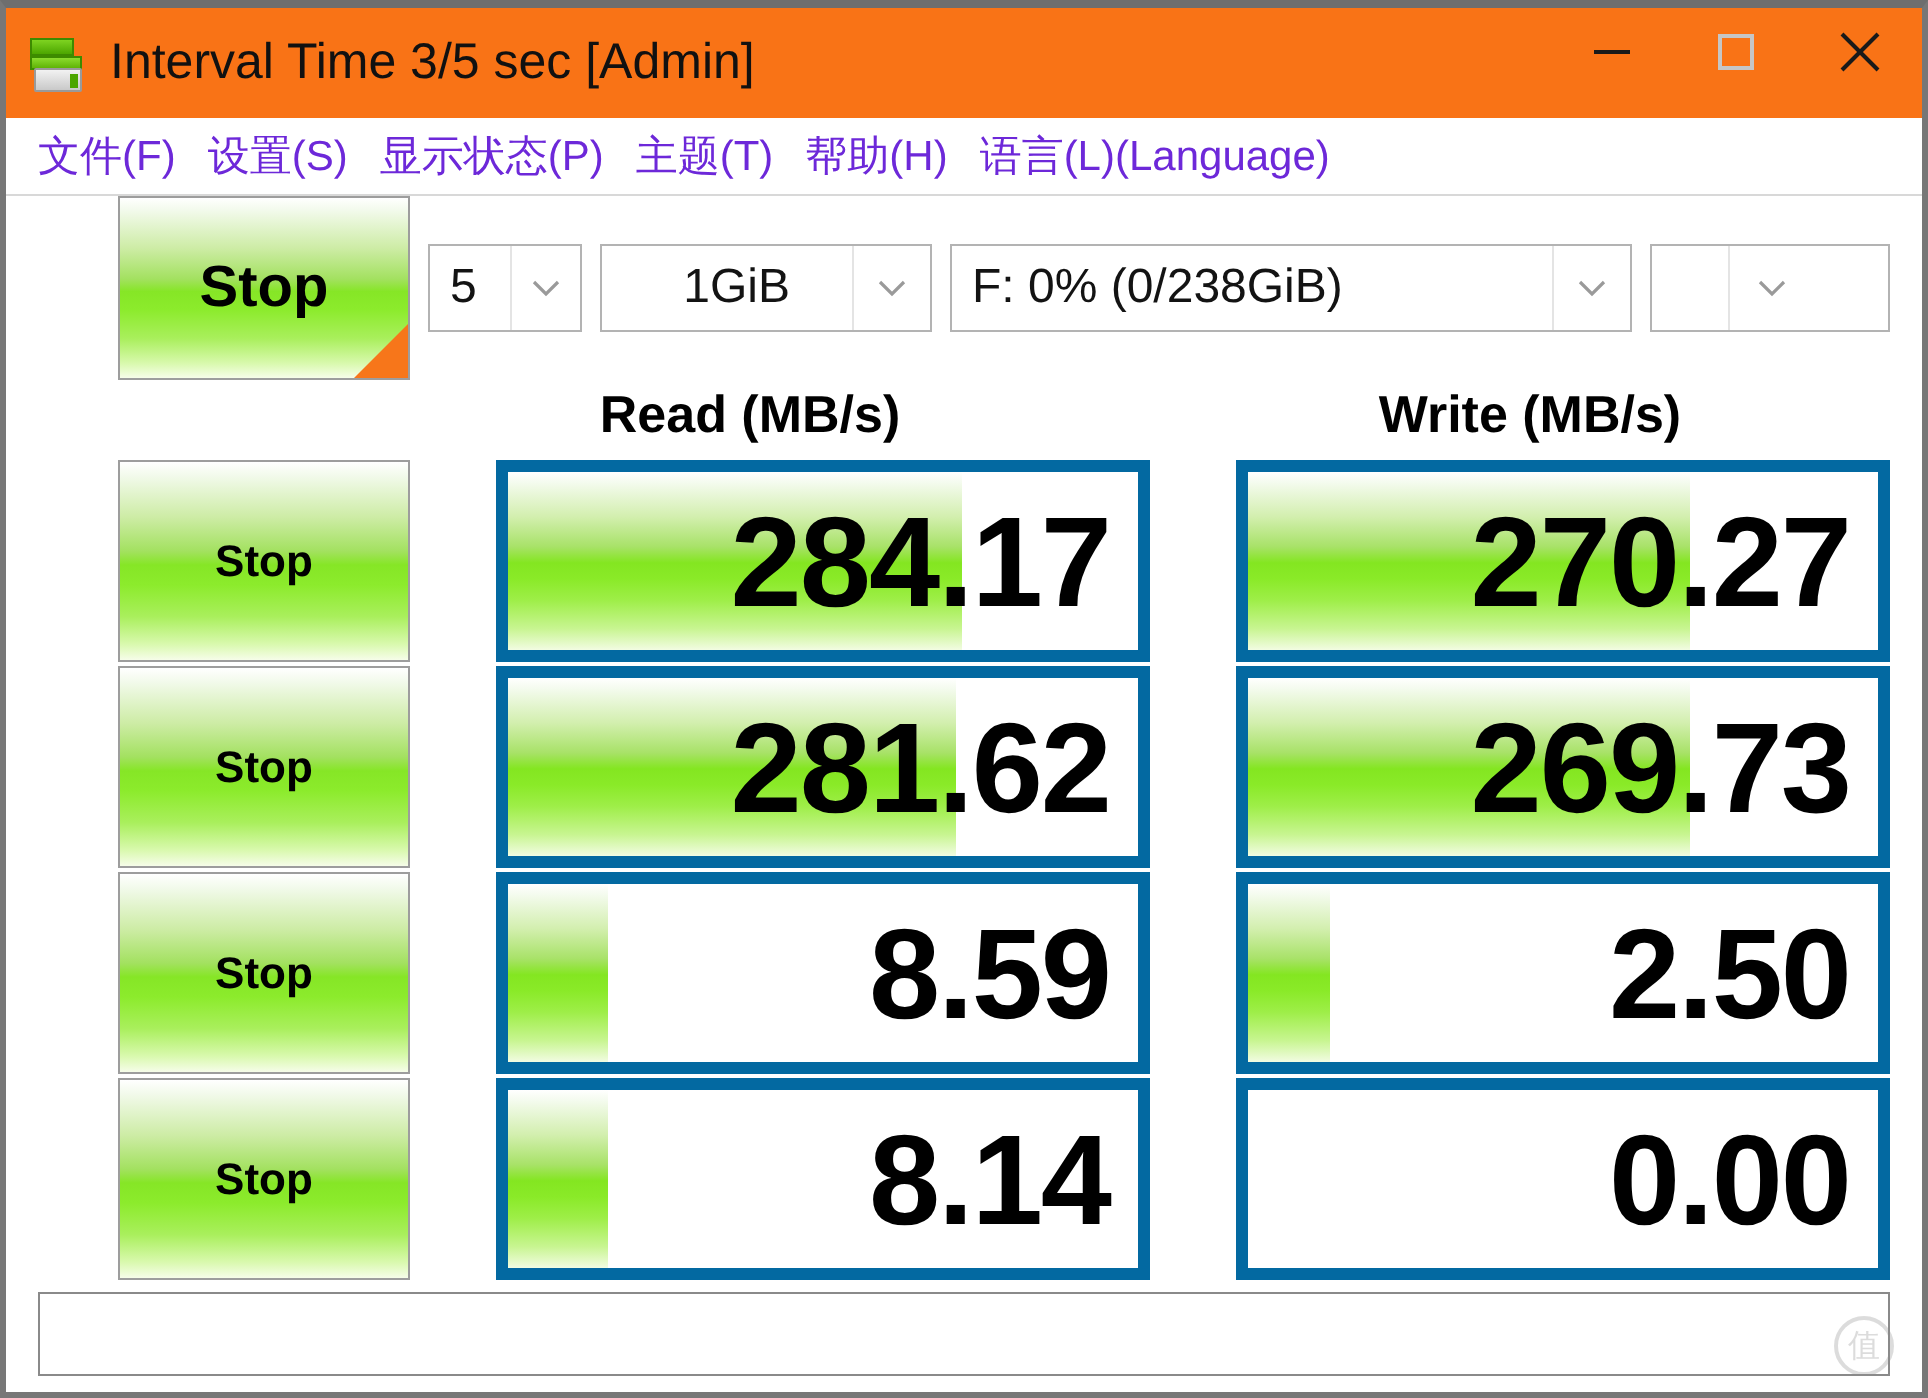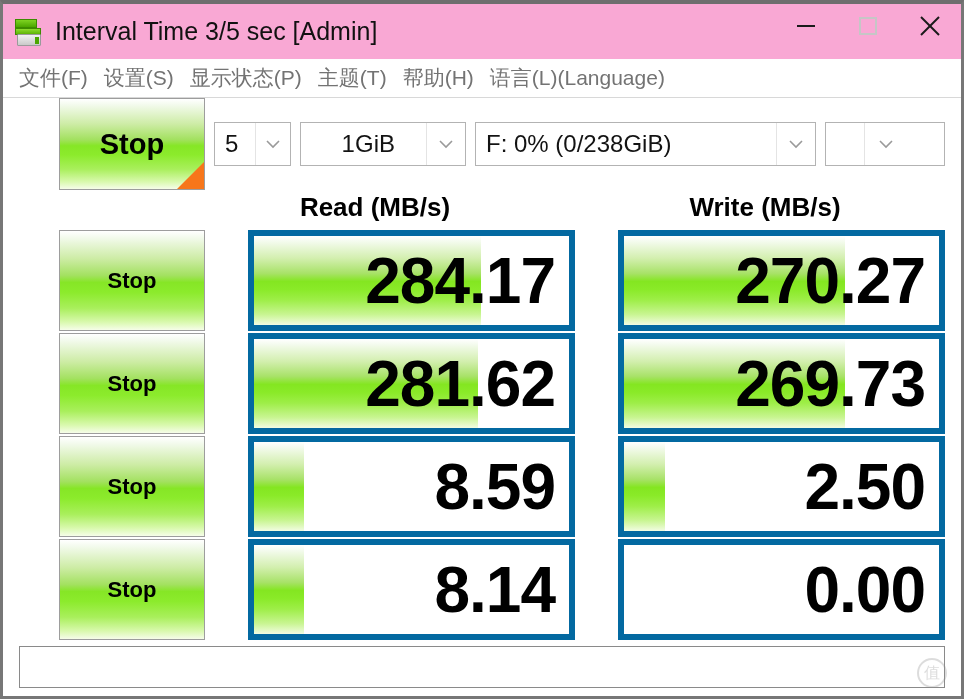--- a/index.html
+++ b/index.html
@@ -26,21 +26,21 @@
     display: flex;
     flex-direction: column;
   }
 
   
   #title-bar {
     height: 55px;
     min-height: 55px;
     display: flex;
     align-items: center;
-    background: #f9a8d4;
+    background: #f97316;
     position: relative;
   }
   #app-icon {
     width: 30px;
     height: 30px;
     margin-left: 11px;
     margin-right: 11px;
     position: relative;
     flex: 0 0 auto;
   }
@@ -105,21 +105,21 @@
     height: 38px;
     min-height: 38px;
     display: flex;
     align-items: center;
     padding-left: 8px;
     background: #ffffff;
     border-bottom: 1px solid #d8d8d8;
   }
   .menu-item {
     font-size: 21px;
-    color: #737373;
+    color: #6d28d9;
     padding: 0 8px;
     white-space: nowrap;
     font-family: "Liberation Sans", "DejaVu Sans", sans-serif;
     cursor: default;
   }
 
   
   #toolbar {
     height: 92px;
     min-height: 92px;

